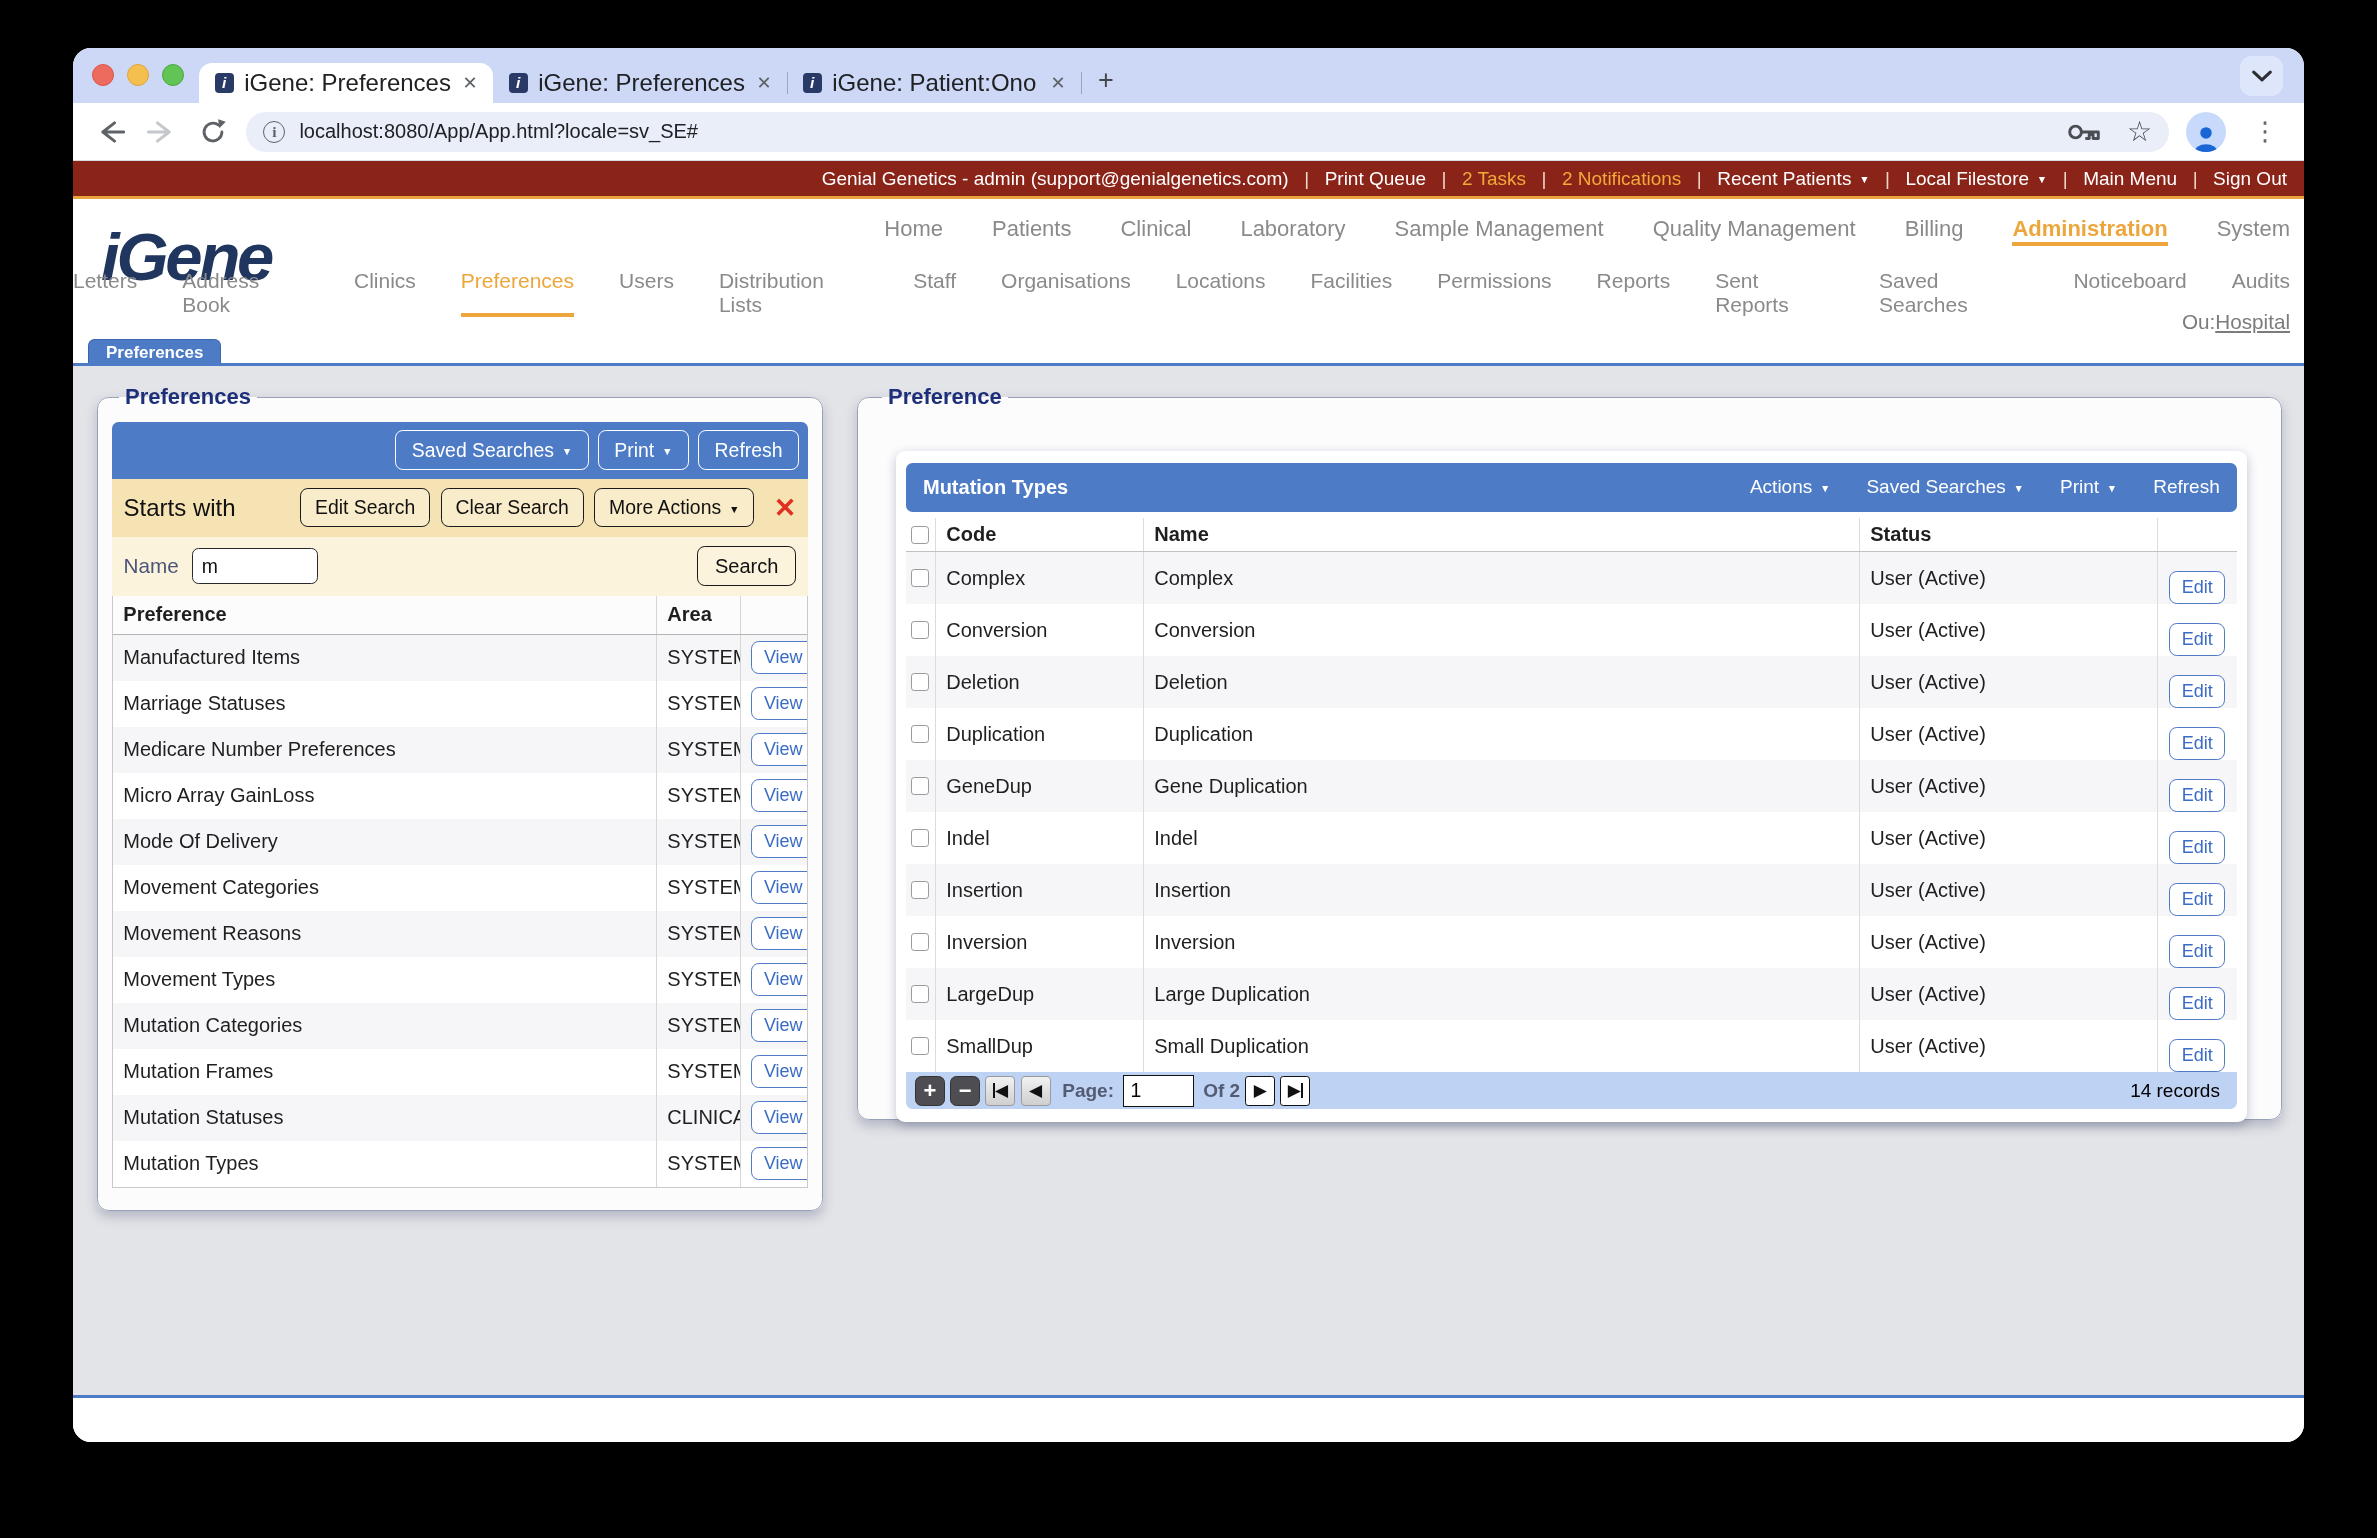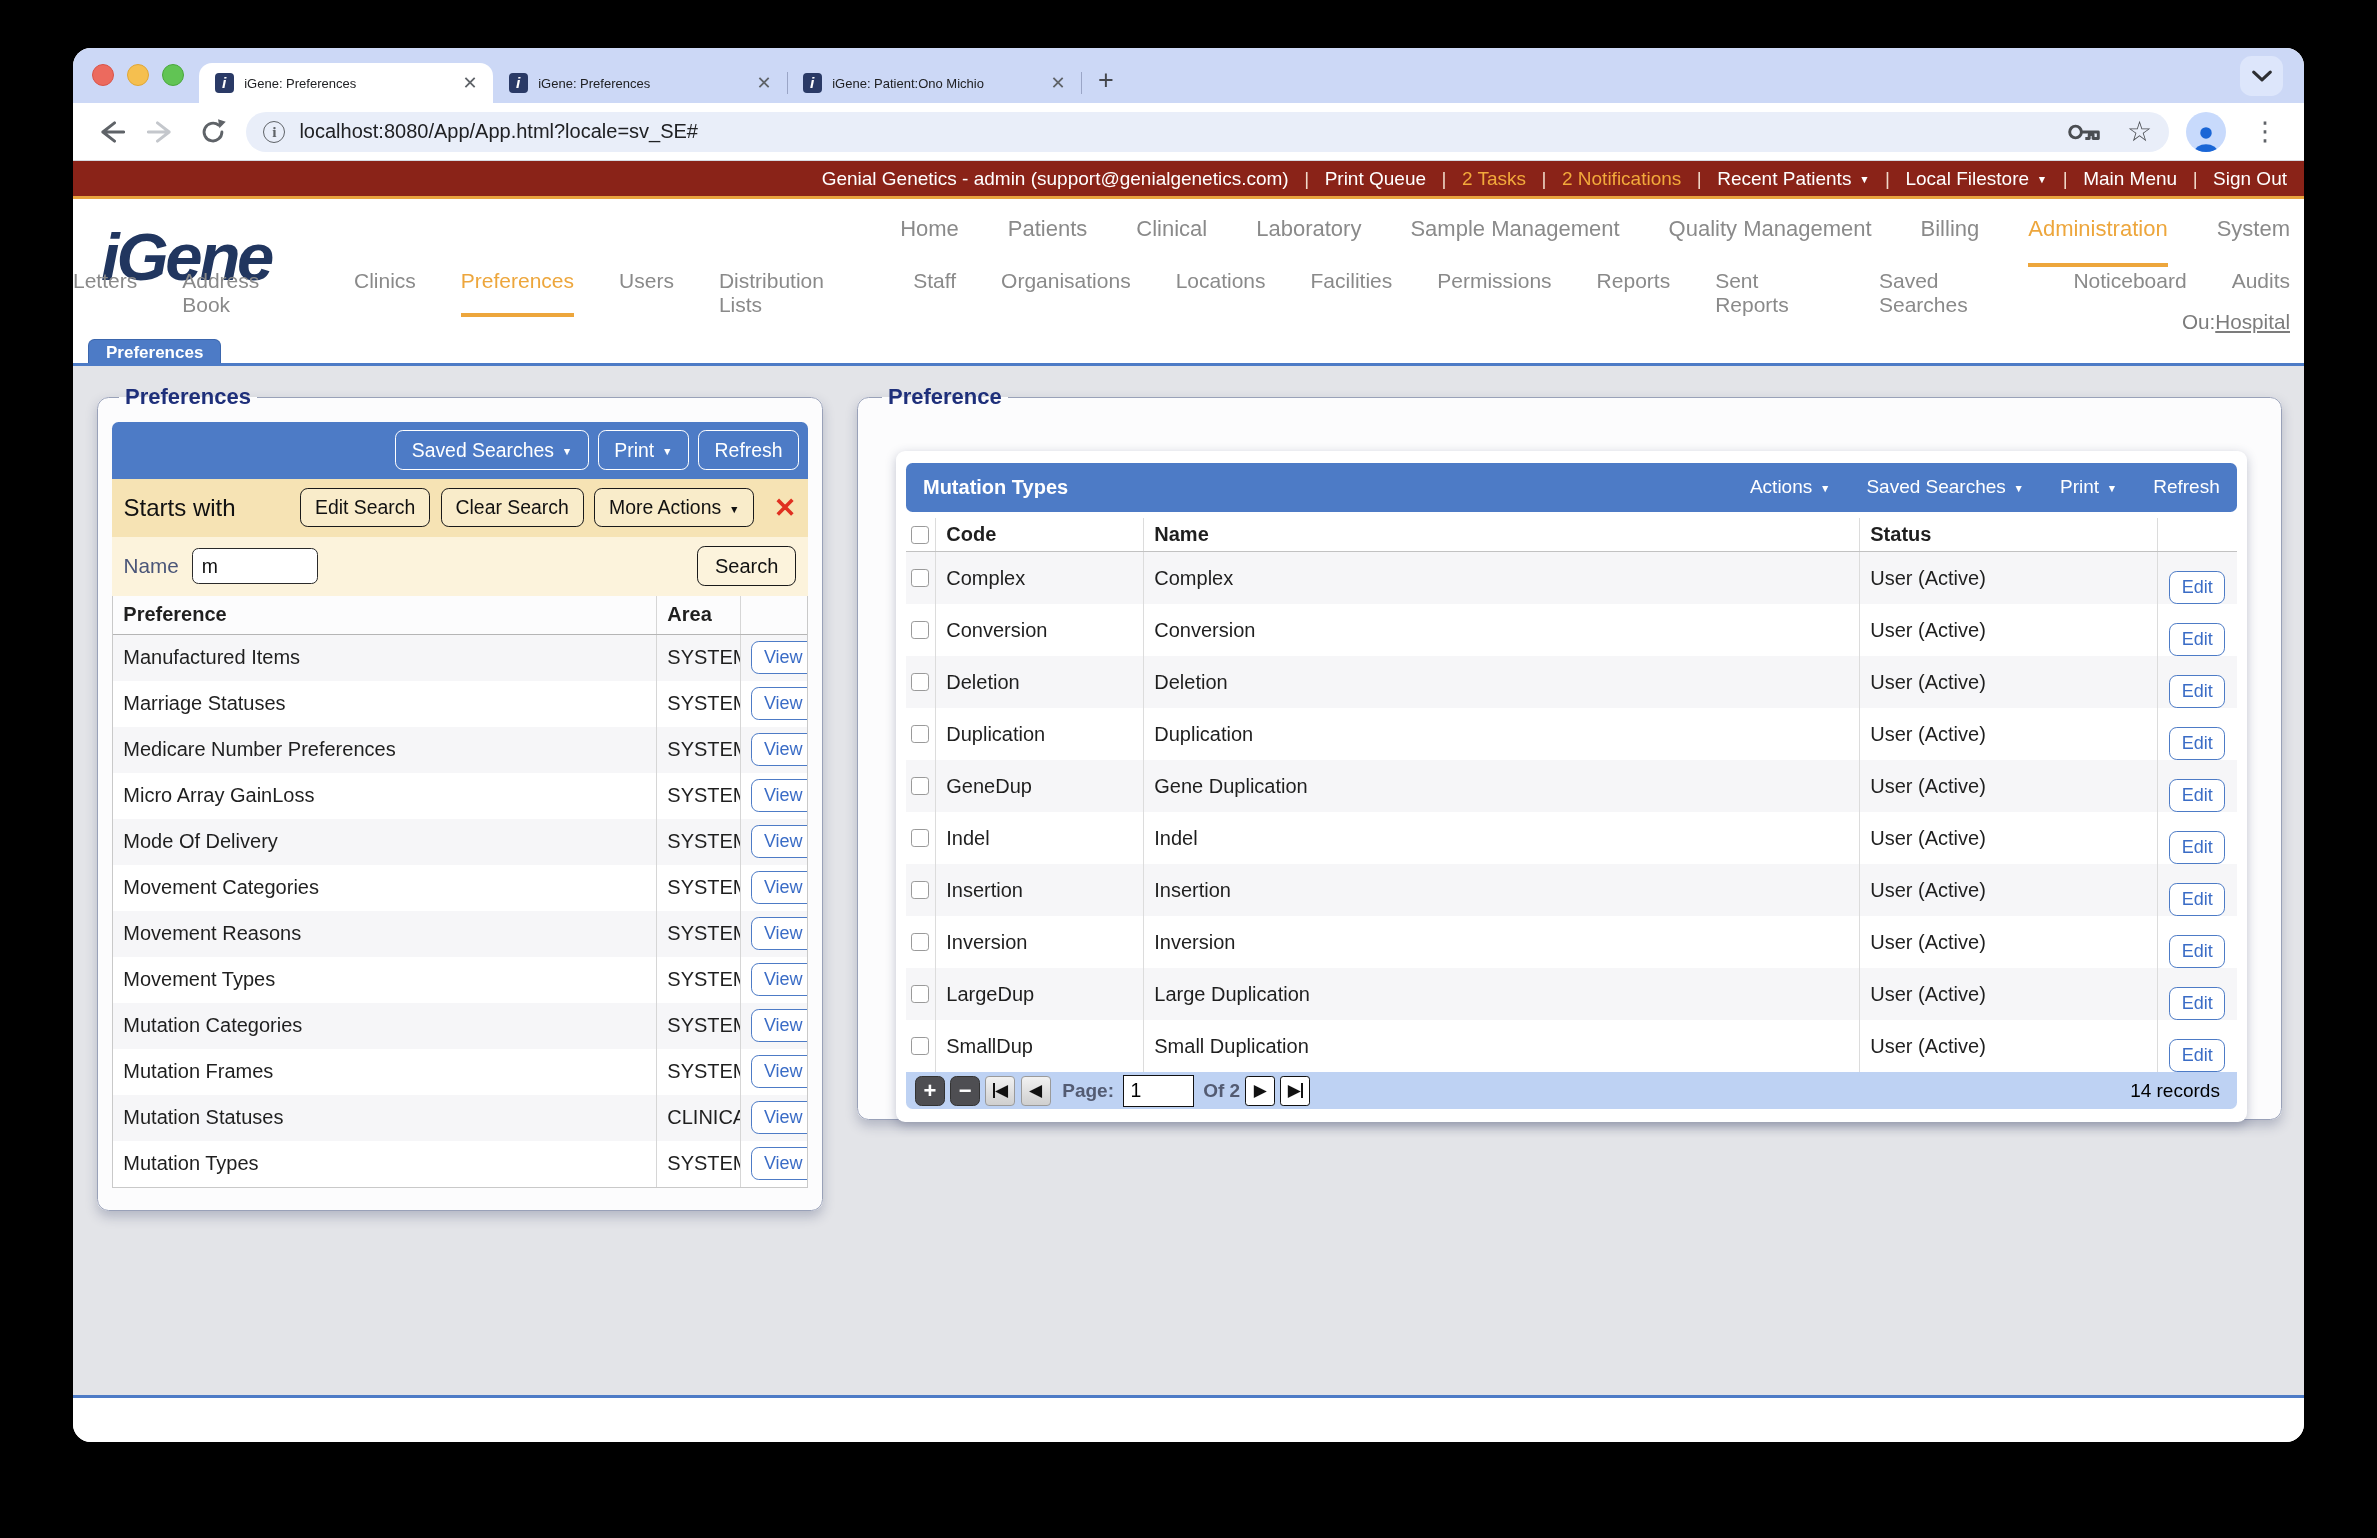--- a/index.html
+++ b/index.html
@@ -14,21 +14,21 @@
   .light { width:22px; height:22px; border-radius:50%; }
   .light.r{ background:#ec6a5e; border:0.6px solid #d95448;}
   .light.y{ background:#f5bf4f; border:0.6px solid #dfa636;}
   .light.g{ background:#61c454; border:0.6px solid #4aa73c;}
   .tabs { position:absolute; left:126px; top:0; height:55px; display:flex; align-items:flex-end; }
   .tab { display:flex; align-items:center; height:40px; width:294px; padding:0 15.5px; position:relative; }
   .tab.active { background:#fff; border-radius:13px 13px 0 0; }
   .tab .sep { position:absolute; right:-1.3px; top:9px; height:22px; width:1.3px; background:#9aa5c6; }
   .favicon { width:19.4px; height:19.4px; border-radius:3.9px; background:#2a3a66; color:#fff;
              font-style:italic; font-weight:bold; font-size:15.5px; line-height:19.4px; text-align:center; margin-right:10.3px; flex:0 0 auto;}
-  .tabtitle { font-size:13px; color:#202124; white-space:nowrap; overflow:hidden; flex:1; }
+  .tabtitle { font-size:24px; color:#202124; white-space:nowrap; overflow:hidden; flex:1; }
   .tabclose { font-size:18px; color:#5f6368; margin-left:11.6px; flex:0 0 auto; }
   .newtab { font-size:27px; color:#44474d; margin:0 0 9px 17px; line-height:27px; }
   .tabchevron { position:absolute; right:20.7px; top:7.8px; width:43px; height:40px; border-radius:11.6px;
                 background:#dde6fb; display:flex; align-items:center; justify-content:center; }
 
   
   .toolbar { height:58px; background:#fff; display:flex; align-items:center; border-bottom:0.6px solid #d7dae0; position:relative; }
   .navico { margin-left:22px; flex:0 0 auto; }
   .urlpill { height:40px; background:#e9eef9; border-radius:20px; flex:1; margin:0 17px 0 19.4px;
              display:flex; align-items:center; padding:0 17px; }
@@ -47,21 +47,21 @@
   .abar-item::before { content:"|"; margin:0 15.5px; color:#f0d8c8; font-weight:normal; }
   .abar-item.first::before { content:""; margin:0 0 0 0; }
   .abar-item.hl { color:#f2a93b; }
   .dd::after { content:"▼"; font-size:0.55em; margin-left:7.8px; vertical-align:middle; }
 
   
   .appheader { height:144px; background:#fff; position:relative; }
   .logo { position:absolute; left:28px; top:19.4px; font-size:67px; font-weight:bold; font-style:italic;
           color:#21365f; letter-spacing:-3.2px; }
   .mainnav { position:absolute; right:14px; top:17px; display:flex; gap:49px; font-size:22px; color:#8a8a8a; }
-  .mainnav .item.active { color:#eda63c; border-bottom:4.5px solid #eda63c; padding-bottom:21px; }
+  .mainnav .item.active { color:#eda63c; border-bottom:4.5px solid #eda63c; padding-bottom:0;font-weight:bold; }
   .subnav { position:absolute; right:14px; top:70px; display:flex; gap:45px; font-size:21px; color:#8a8a8a; }
   .subnav .item.active { color:#eda63c; border-bottom:4.5px solid #eda63c; padding-bottom:6.5px; }
   .ou { position:absolute; right:14px; top:111px; font-size:20.7px; color:#7c7c7c; }
   .ou a { color:#7c7c7c; }
 
   
   .pagetabrow { height:23px; background:#fff; border-bottom:3.2px solid #4d7bc6; position:relative; }
   .pagetab { position:absolute; left:15px; bottom:0; height:24px; background:#4d7bc6; color:#fff;
              font-size:17px; font-weight:bold; padding:2.6px 17px 0; border-radius:6.5px 6.5px 0 0;
              border:1.3px solid #3b66ad; border-bottom:none; }

